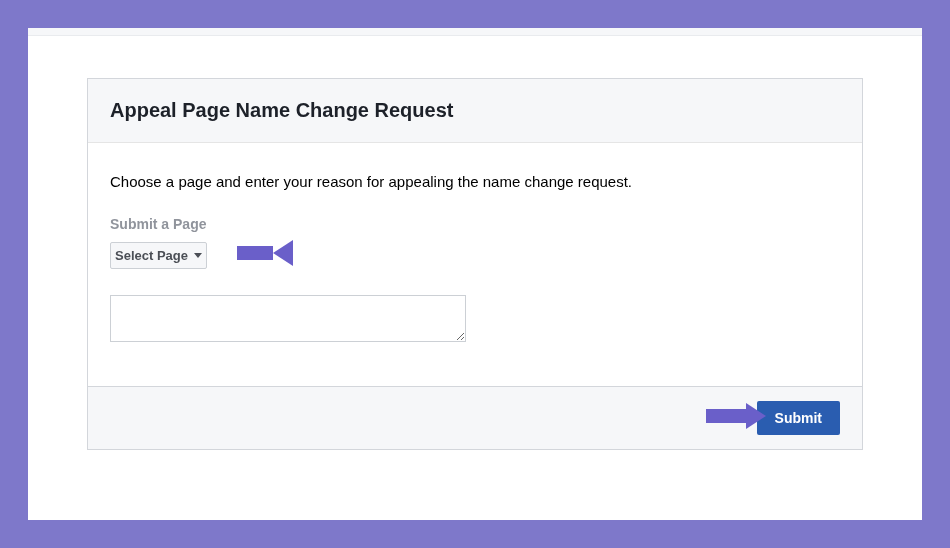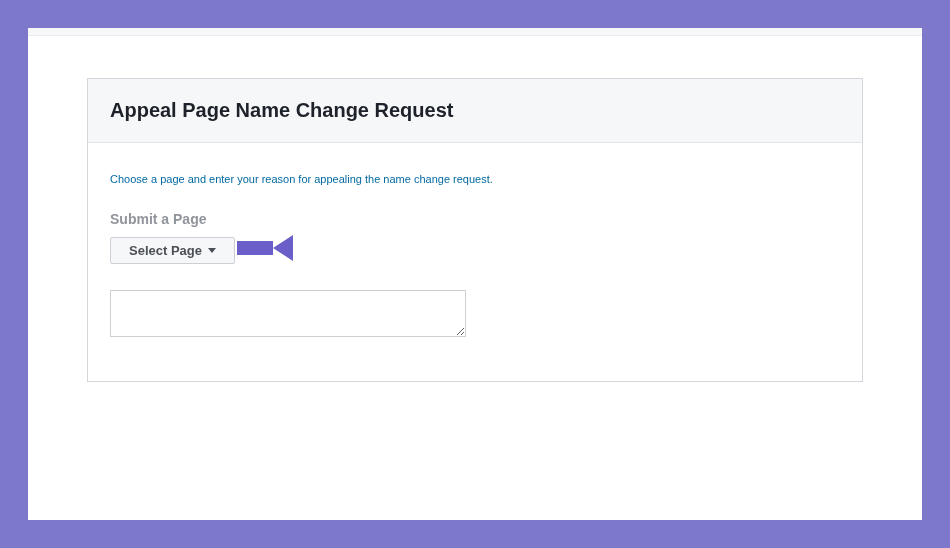--- a/index.html
+++ b/index.html
@@ -47,37 +47,37 @@
       color: #1d2129;
     }
     
     .card-body {
       padding: 30px 22px 30px 22px;
       background: #ffffff;
       position: relative;
     }
     
     .description {
-      font-size: 11px;
-      color: #0369a1;
+      font-size: 15px;
+      color: #000000;
       margin-bottom: 26px;
     }
     
     .field-label {
       font-size: 14px;
       color: #90949c;
       font-weight: bold;
       margin-bottom: 10px;
       display: block;
     }
     
     .select-button {
       background: #f6f7f9;
       border: 1px solid #ccd0d5;
-      padding: 5px 18px;
+      padding: 5px 4px;
       font-size: 13px;
       font-weight: bold;
       color: #4b4f56;
       cursor: pointer;
       display: inline-flex;
       align-items: center;
       gap: 6px;
       border-radius: 2px;
     }
     
@@ -203,15 +203,23 @@
         <div class="arrow-annotation arrow-left arrow-select">
           <div class="arrow-head-left"></div>
           <div class="arrow-body"></div>
         </div>
       </div>
       
       
       <textarea class="appeal-textarea" style=""></textarea>
     </div>
 
+    <div class="card-footer">
+      <div class="arrow-annotation arrow-submit">
+        <div class="arrow-body"></div>
+        <div class="arrow-head-right"></div>
+      </div>
+
+      <button class="submit-button">Submit</button>
+    </div>
 
   </div>
 </div>
 
 </body></html>

